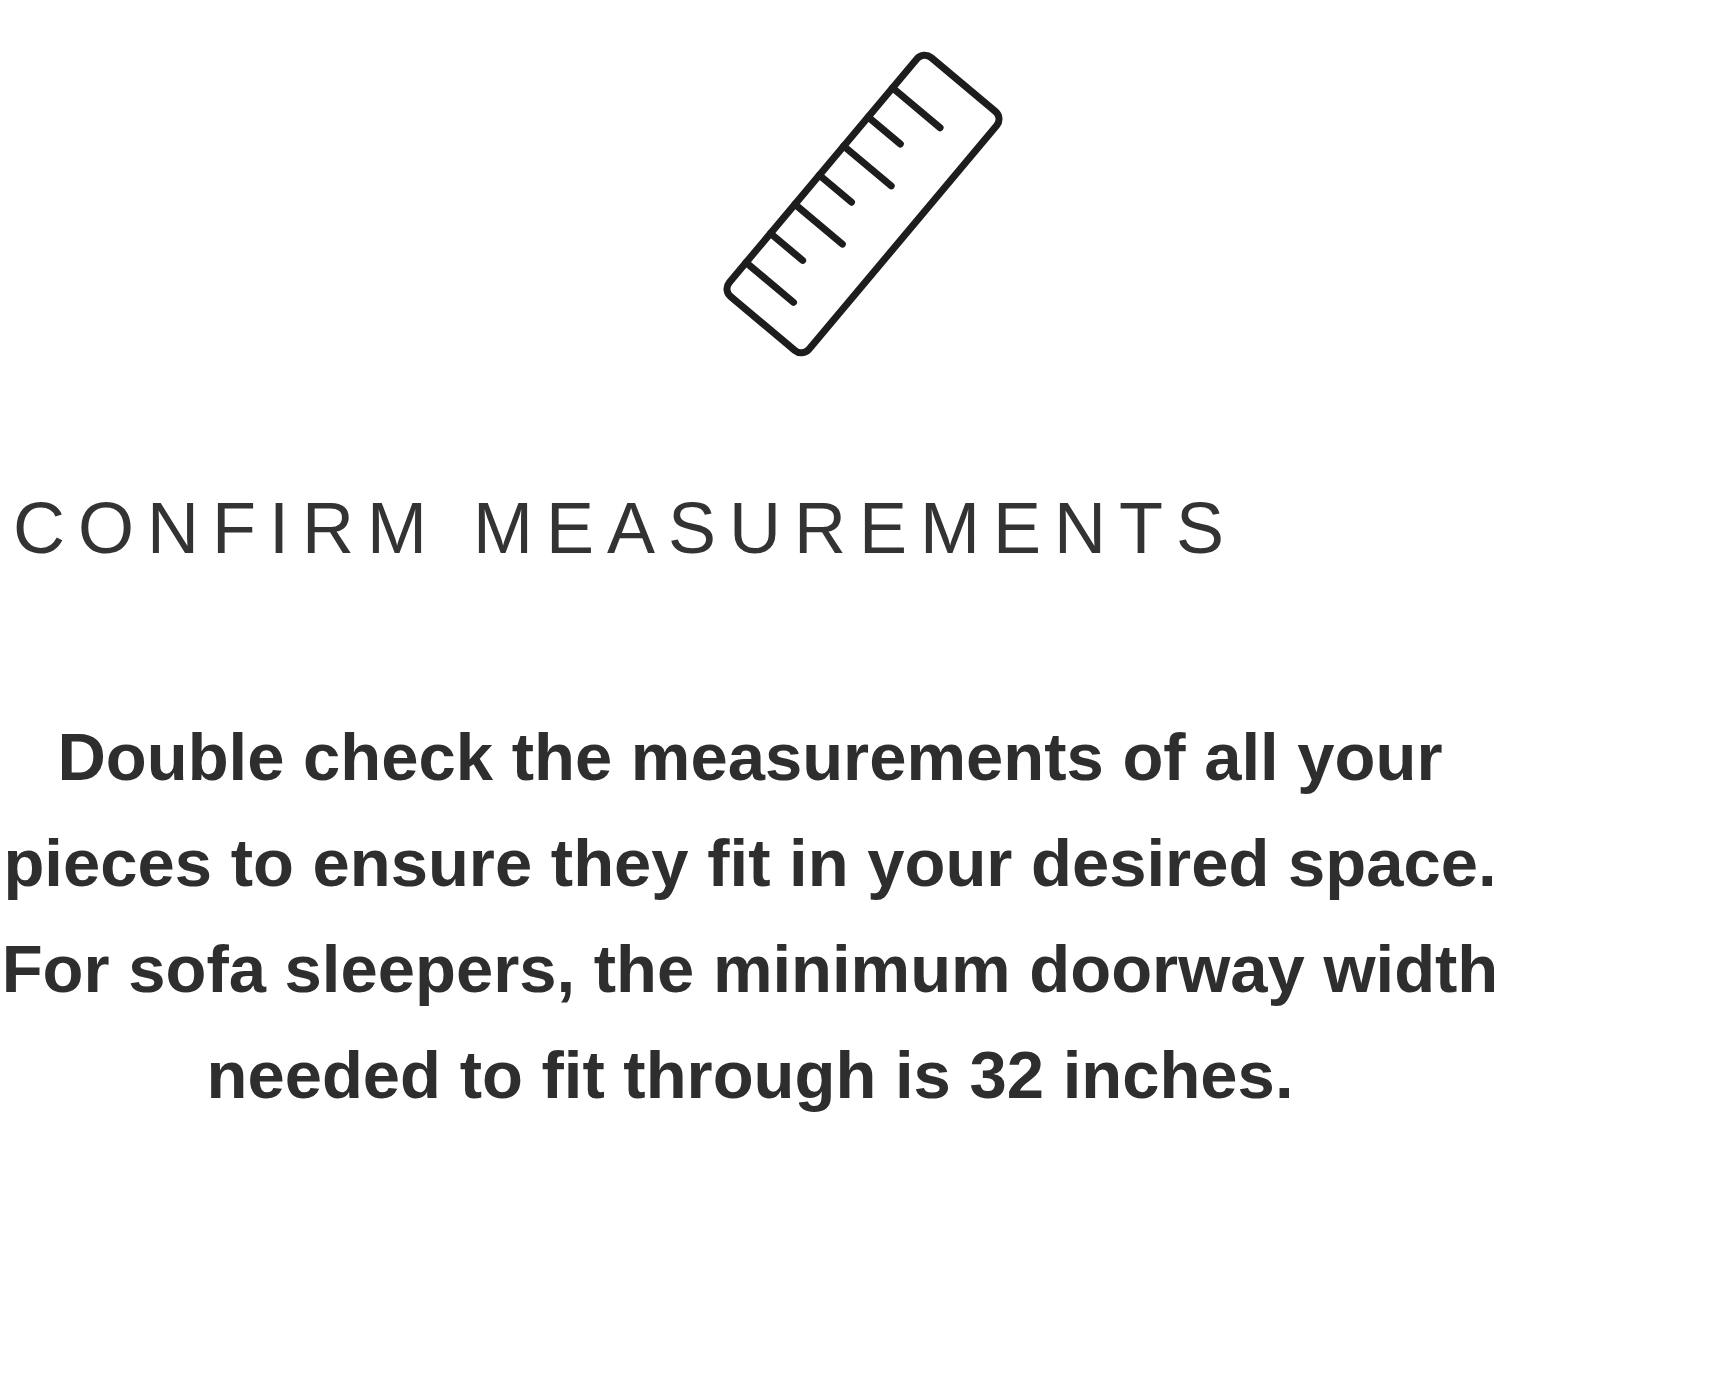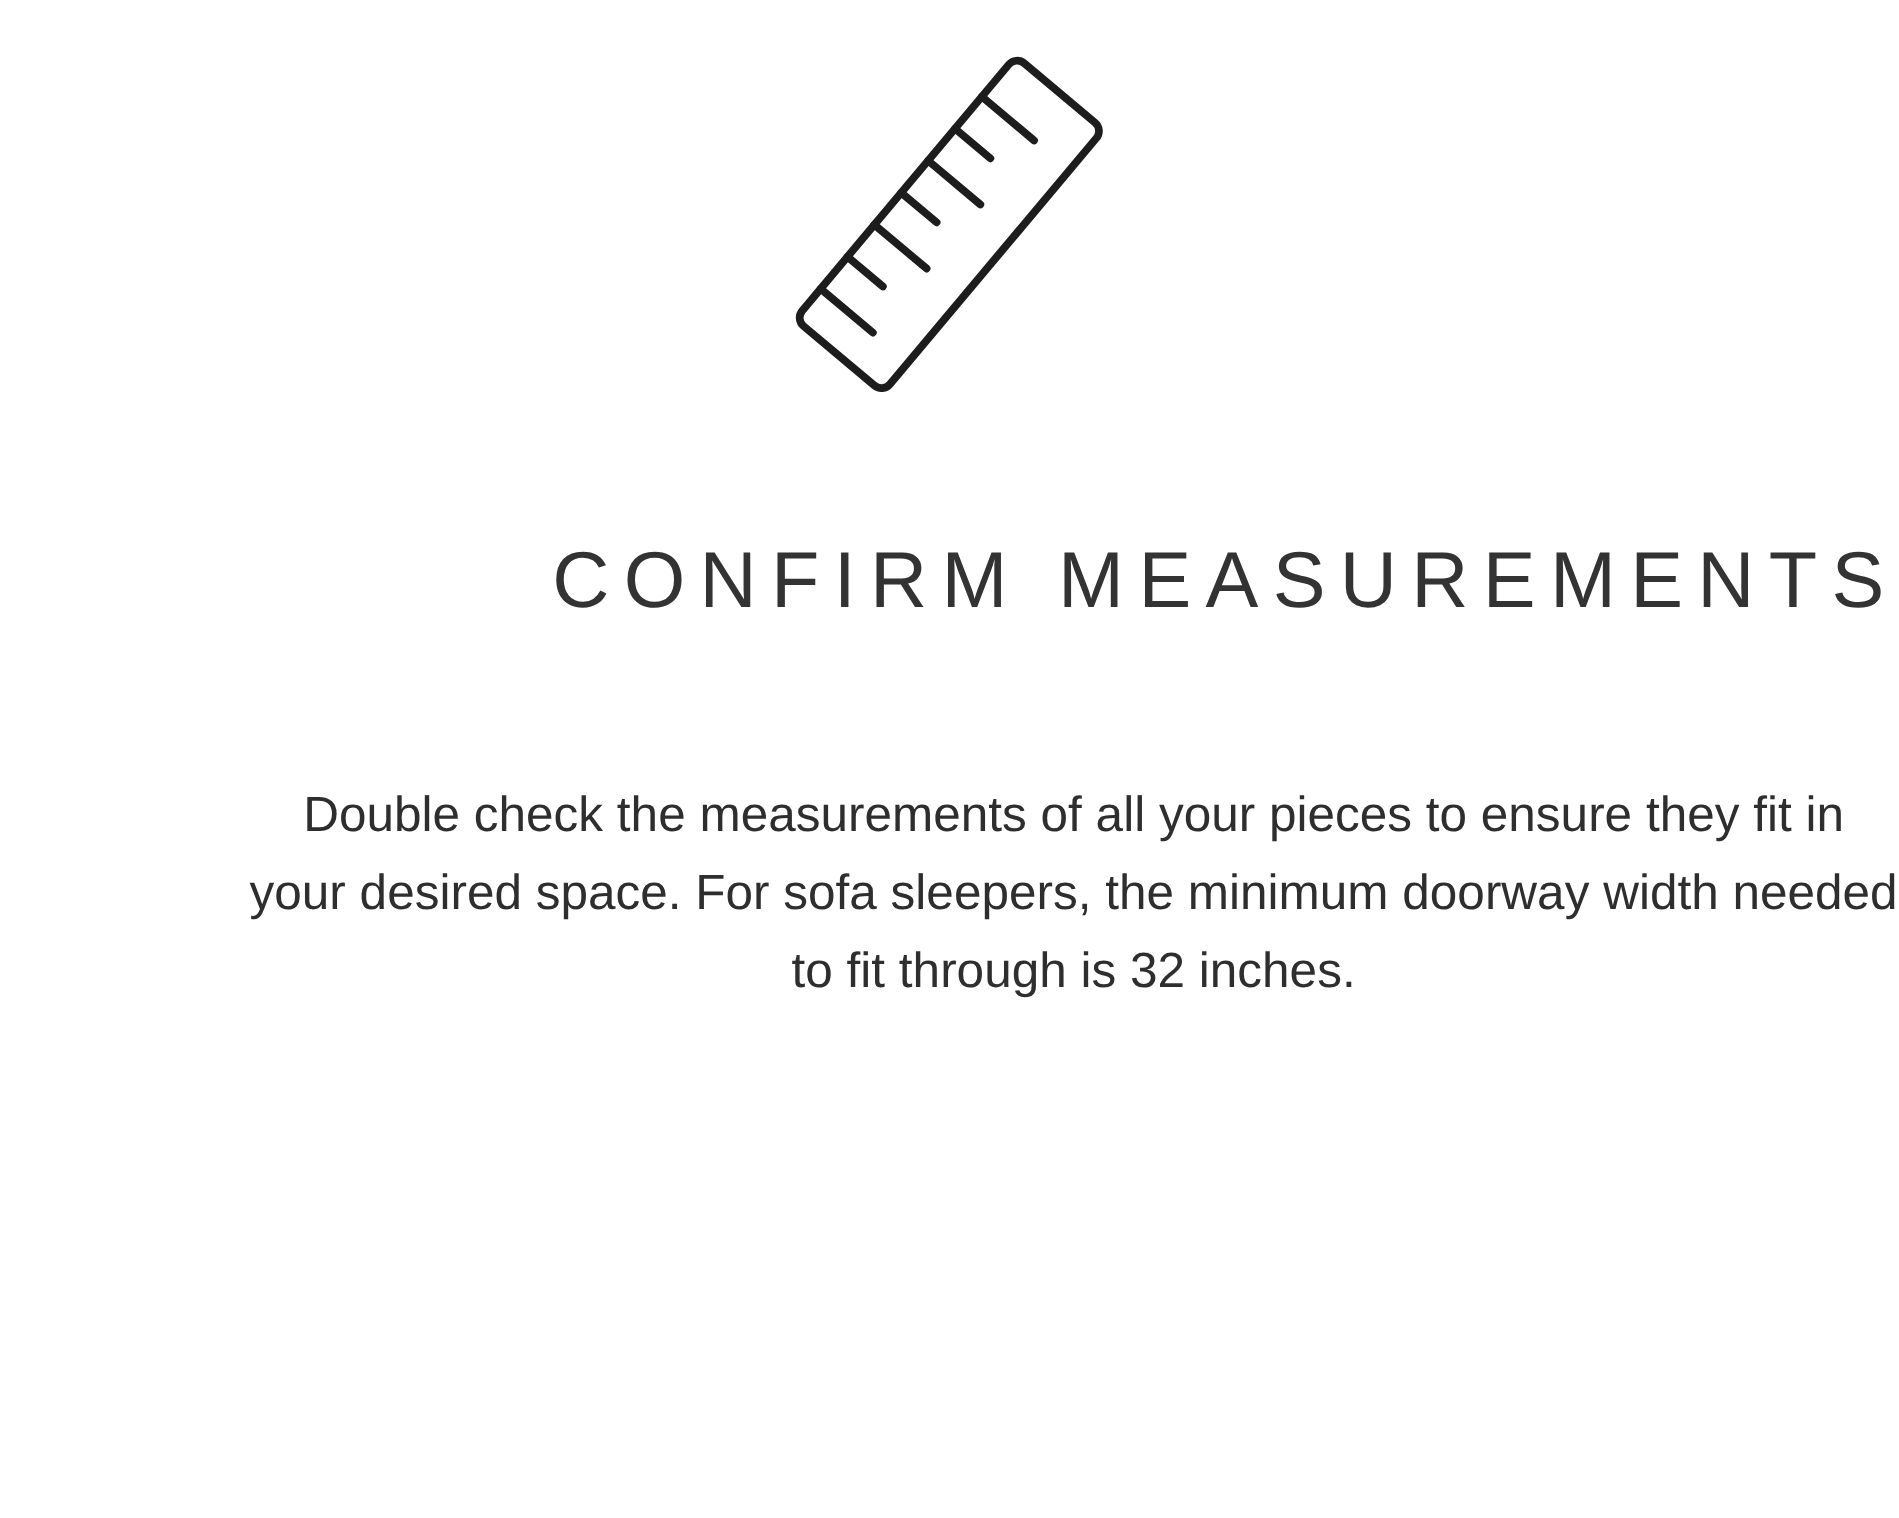--- a/index.html
+++ b/index.html
@@ -13,21 +13,21 @@
     font-family: "Liberation Sans", sans-serif;
     color: #2b2b2b;
     overflow: hidden;
   }
   .panel {
     width: 1726px;
     height: 1380px;
     box-sizing: border-box;
     display: flex;
     flex-direction: column;
-    align-items: flex-end;
+    align-items: flex-start;
     padding: 0;
   }
   .icon-wrap {
     margin-top: 34px;
     height: 340px;
     display: flex;
     align-items: center;
     justify-content: center;
     width: 100%;
   }
@@ -42,23 +42,23 @@
     text-indent: 13px;
     font-weight: 400;
     color: #333333;
     text-align: center;
     white-space: nowrap;
   }
   .body-copy {
     margin-top: 92px;
     width: 1500px;
     text-align: center;
-    font-size: 45px;
+    font-size: 67px;
     line-height: 1.58;
-    font-weight: 400;
+    font-weight: 700;
     color: #2e2e2e;
   }
 </style>
 </head>
 <body>
 
 <div class="panel">
 
   <div class="icon-wrap">
     <svg width="360" height="340" viewBox="0 0 360 340" fill="none" xmlns="http://www.w3.org/2000/svg" aria-hidden="true">

